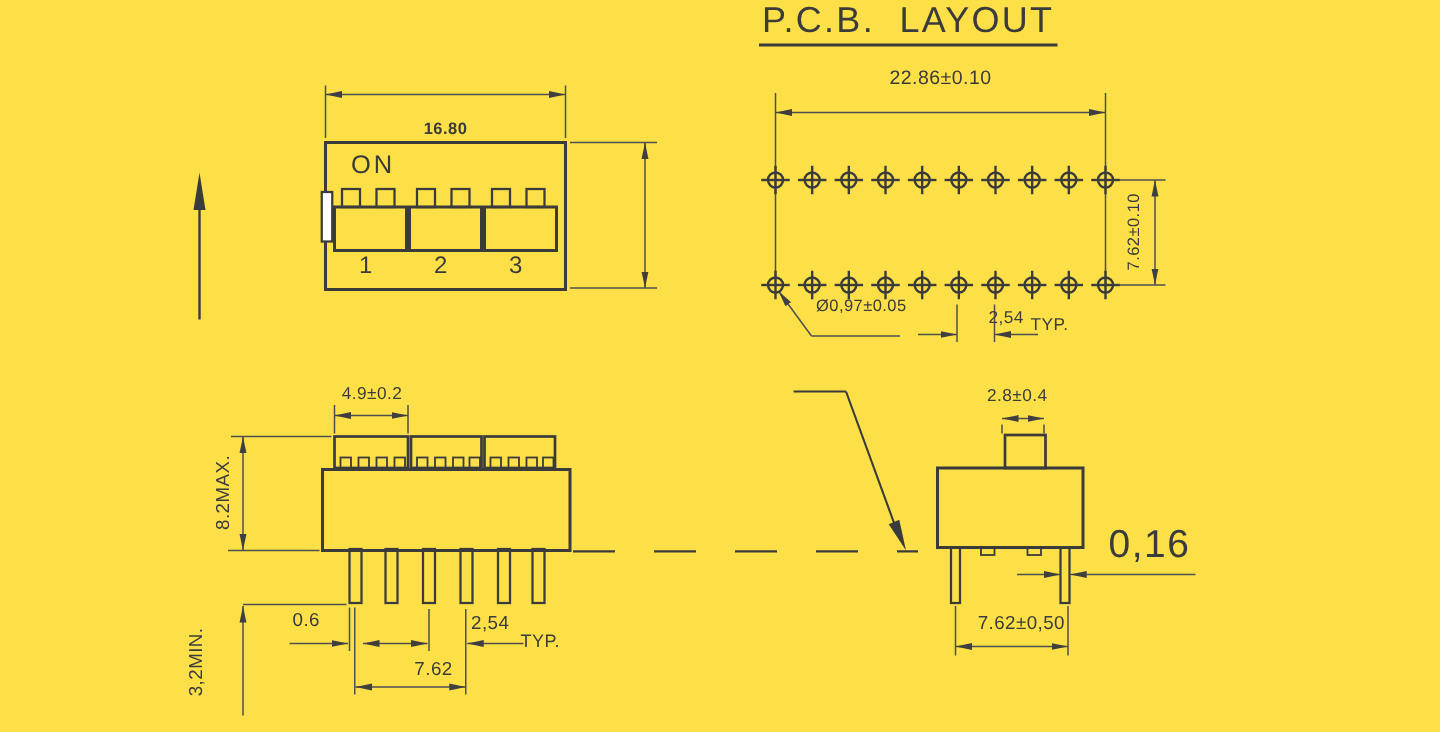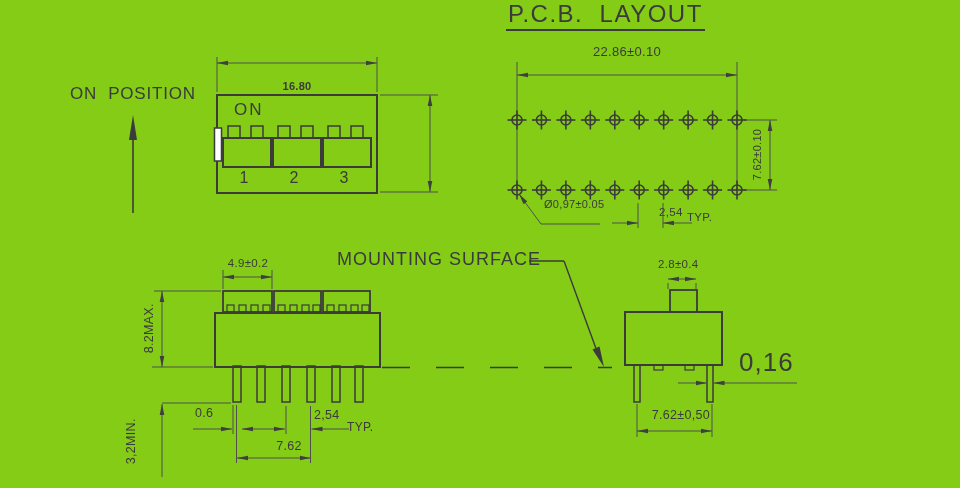--- a/index.html
+++ b/index.html
@@ -1,17 +1,17 @@
 <!DOCTYPE html>
 <html><head>
 <meta charset="utf-8">
 <style>
   html,body{margin:0;padding:0;background:#fff;}
   .stage{
-    position:relative;width:960px;height:488px;background:#84cc16;overflow:hidden;
+    position:relative;width:960px;height:488px;background:#fde047;overflow:hidden;
     font-family:"Liberation Sans", sans-serif;color:#3b3b3b;
   }
   .stage svg{position:absolute;left:0;top:0;}
   .lbl{position:absolute;white-space:pre;color:#3b3b3b;line-height:1;letter-spacing:.3px;}
   .ctr{text-align:center;}
   .rot{transform:rotate(-90deg);}
   .title{font-size:24px;letter-spacing:1.5px;border-bottom:2px solid #3b3b3b;padding:0 2px 3px 2px;}
   .big{font-size:26px;letter-spacing:1px;}
 </style>
 </head>
@@ -261,34 +261,32 @@
       <line x1="713.5" y1="383" x2="797" y2="383" marker-start="url(#arr)"></line>
 
       <line x1="637" y1="404" x2="637" y2="437"></line>
       <line x1="712" y1="404" x2="712" y2="437"></line>
       <line x1="637" y1="431" x2="712" y2="431" marker-start="url(#arr)" marker-end="url(#arr)"></line>
     </g>
   </svg>
 
   <div class="lbl title" style="left:506px;top:2px;">P.C.B.  LAYOUT</div>
 
-  <div class="lbl" style="left:70px;top:85px;font-size:17px;letter-spacing:.8px;">ON  POSITION</div>
   <div class="lbl ctr" style="left:279px;top:46px;width:36px;font-size:11px;font-weight:700;margin-top:35px;">16.80</div>
   <div class="lbl" style="left:234px;top:101px;font-size:17px;letter-spacing:2px;">ON</div>
   <div class="lbl ctr" style="left:236px;top:170px;width:16px;font-size:16px;">1</div>
   <div class="lbl ctr" style="left:286px;top:170px;width:16px;font-size:16px;">2</div>
   <div class="lbl ctr" style="left:336px;top:170px;width:16px;font-size:16px;">3</div>
 
   <div class="lbl ctr" style="left:575px;top:45px;width:104px;font-size:13px;">22.86±0.10</div>
   <div class="lbl ctr rot" style="left:712px;top:149px;width:90px;font-size:11px;">7.62±0.10</div>
   <div class="lbl" style="left:544px;top:199px;font-size:11px;">Ø0,97±0.05</div>
   <div class="lbl" style="left:659px;top:207px;font-size:11.5px;">2,54</div>
   <div class="lbl" style="left:687px;top:212px;font-size:11.5px;">TYP.</div>
 
-  <div class="lbl" style="left:337px;top:250px;font-size:18px;letter-spacing:1px;">MOUNTING SURFACE</div>
 
   <div class="lbl ctr" style="left:224px;top:258px;width:48px;font-size:11.5px;">4.9±0.2</div>
   <div class="lbl ctr rot" style="left:119px;top:322px;width:60px;font-size:12.5px;">8.2MAX.</div>
   <div class="lbl ctr rot" style="left:101px;top:435px;width:60px;font-size:12.5px;">3,2MIN.</div>
   <div class="lbl" style="left:195px;top:407px;font-size:12.5px;">0.6</div>
   <div class="lbl" style="left:314px;top:409px;font-size:12.5px;">2,54</div>
   <div class="lbl" style="left:347px;top:421px;font-size:12px;">TYP.</div>
   <div class="lbl ctr" style="left:256px;top:440px;width:36px;font-size:12.5px;margin-left:15px;">7.62</div>
 
   <div class="lbl" style="left:658px;top:259px;font-size:11.5px;">2.8±0.4</div>

